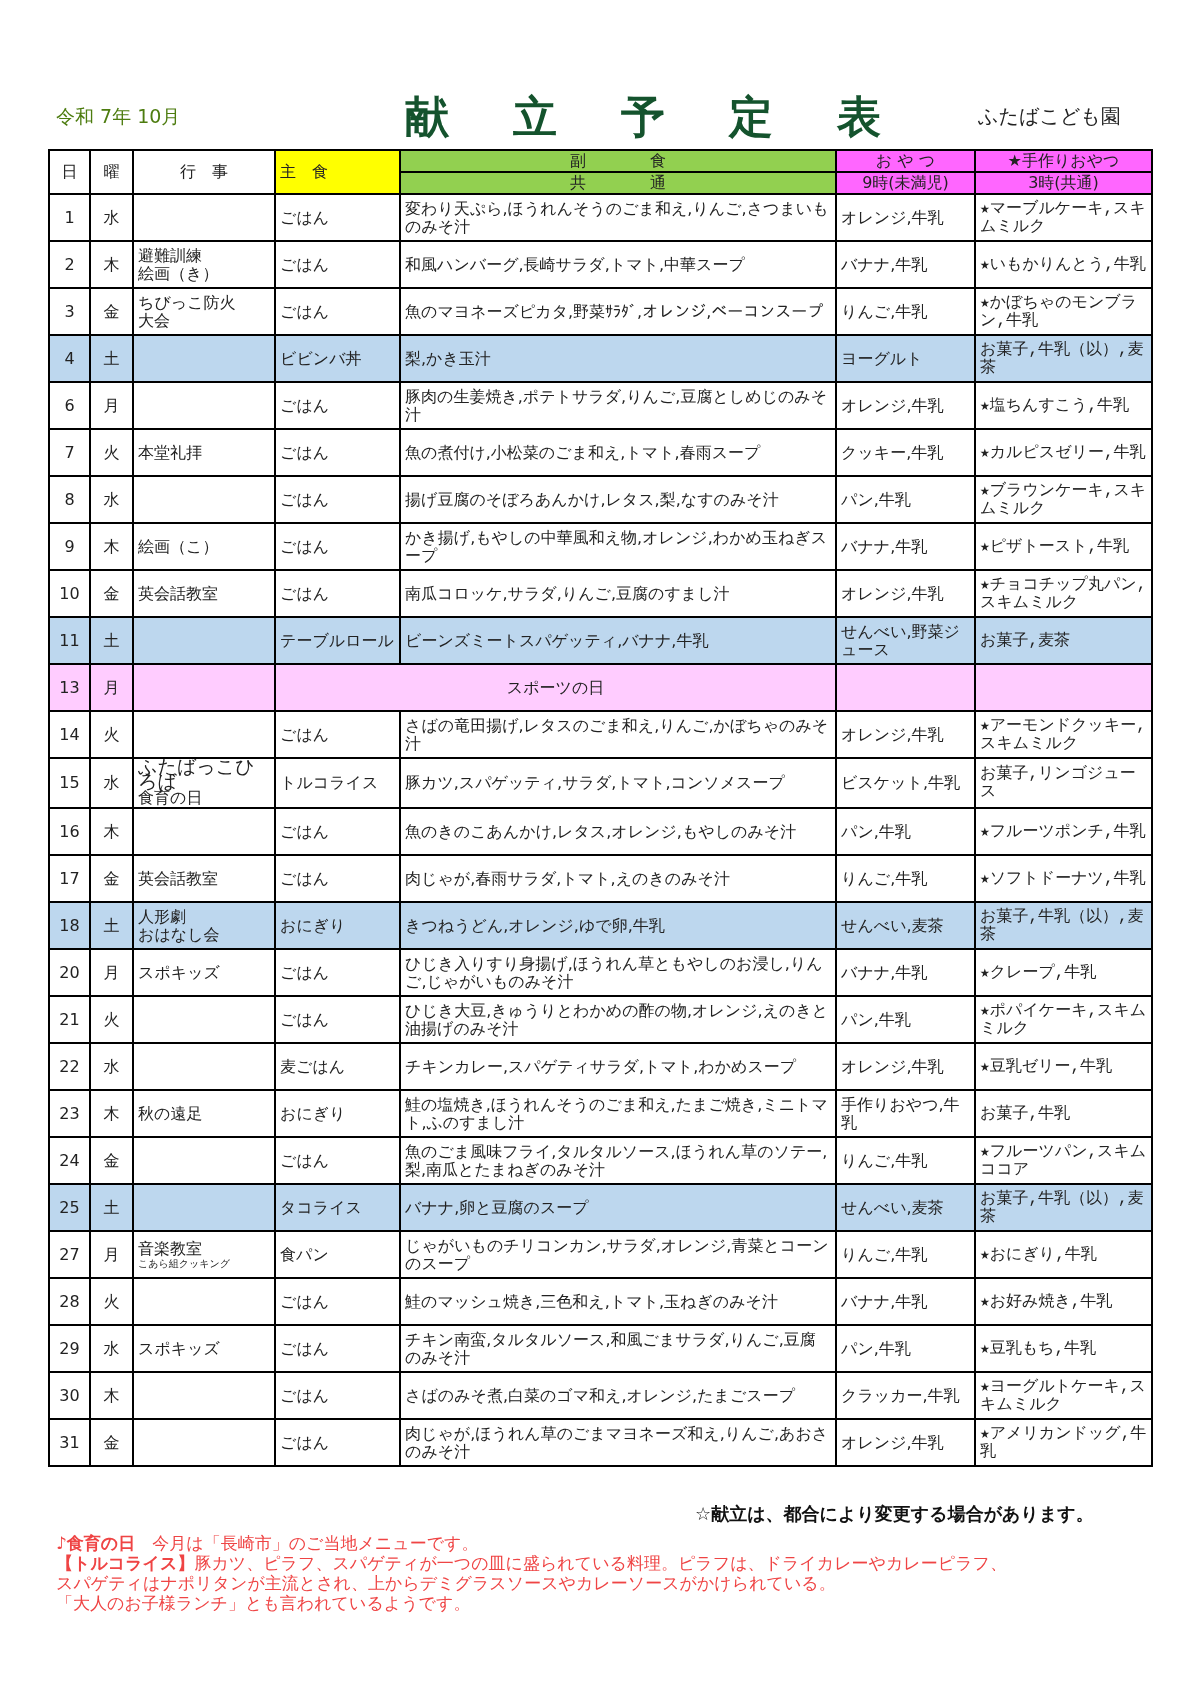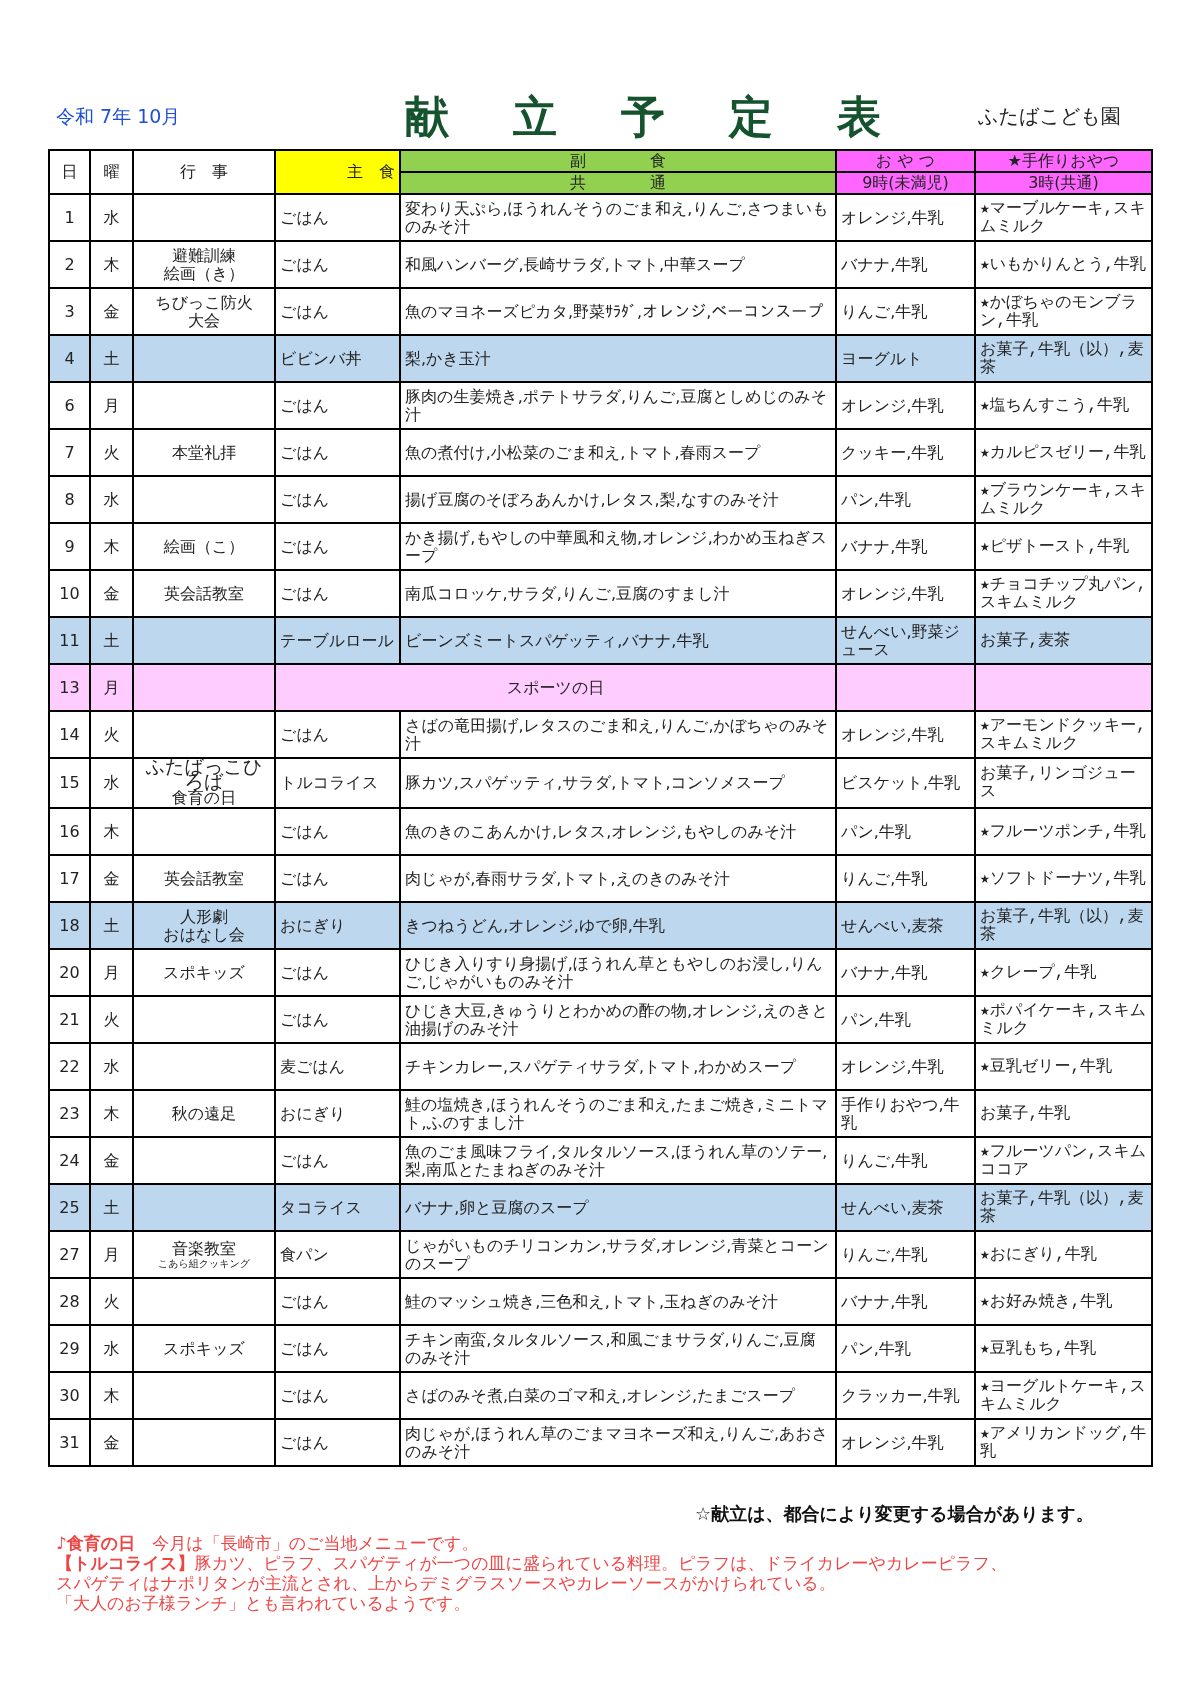--- a/index.html
+++ b/index.html
@@ -1,21 +1,21 @@
 <!DOCTYPE html>
 <html><head>
 <meta charset="utf-8">
 <style>
   html, body { margin: 0; padding: 0; background: #ffffff; }
   body {
     width: 1200px; height: 1697px; position: relative; overflow: hidden;
     font-family: "DejaVu Sans", "Liberation Sans", sans-serif; color: #222;
   }
   .header { position: absolute; left: 0; top: 0; width: 1200px; height: 150px; }
-  .date { position: absolute; left: 56px; top: 104px; font-size: 19px; color: #1d4ed8; text-align: center; }
+  .date { position: absolute; left: 56px; top: 104px; font-size: 19px; color: #4d7c0f; text-align: center; }
   .title {
     position: absolute; left: 405px; top: 88px; font-size: 44px; font-weight: bold;
     letter-spacing: 0; color: #14532d;
   }
   .title span { display: inline-block; width: 108px; }
   .org { position: absolute; left: 978px; top: 103px; font-size: 20px; color: #222; }
 
   table.menu {
     position: absolute; left: 48px; top: 149px; width: 1103px;
     border-collapse: collapse; table-layout: fixed;
@@ -27,28 +27,28 @@
   col.c-day { width: 41px; }
   col.c-wd { width: 43px; }
   col.c-ev { width: 142px; }
   col.c-main { width: 125px; }
   col.c-side { width: 436px; }
   col.c-am { width: 139px; }
   col.c-pm { width: 177px; }
 
   .hdr th { font-size: 17px; height: 20px; line-height: 19px; }
   .h-plain { background: #fff; text-align: center; }
-  .h-yellow { background: #ffff00; text-align: right; }
+  .h-yellow { background: #ffff00; text-align: left; }
   .h-green { background: #92d050; text-align: center; padding: 0; margin-left: 13px; }
   .h-pink { background: #ff66ff; text-align: center; padding: 0; }
 
   tr.row td { height: 45px; }
   td.day { text-align: center; font-size: 20px; padding: 0; }
   td.wd { text-align: center; font-size: 19px; padding: 0; }
-  td.ev { text-align: center; font-size: 16px; line-height: 18px; }
+  td.ev { font-size: 16px; line-height: 18px; }
   td.ev .small { font-size: 10px; line-height: 12px; display: block; }
   td.ev .tiny { font-size: 19px; line-height: 15px; display: block; }
   td.main { font-size: 16px; }
   td.side { font-size: 16px; line-height: 18px; }
   td.am { font-size: 16px; line-height: 18px; }
   td.pm { font-size: 16px; line-height: 18px; font-family: Liberation Mono, monospace; }
   tr.sat td { background: #bdd7ee; }
   tr.holiday td { background: #ffccff; }
   td.span-center { text-align: center; font-size: 17px; }
 

